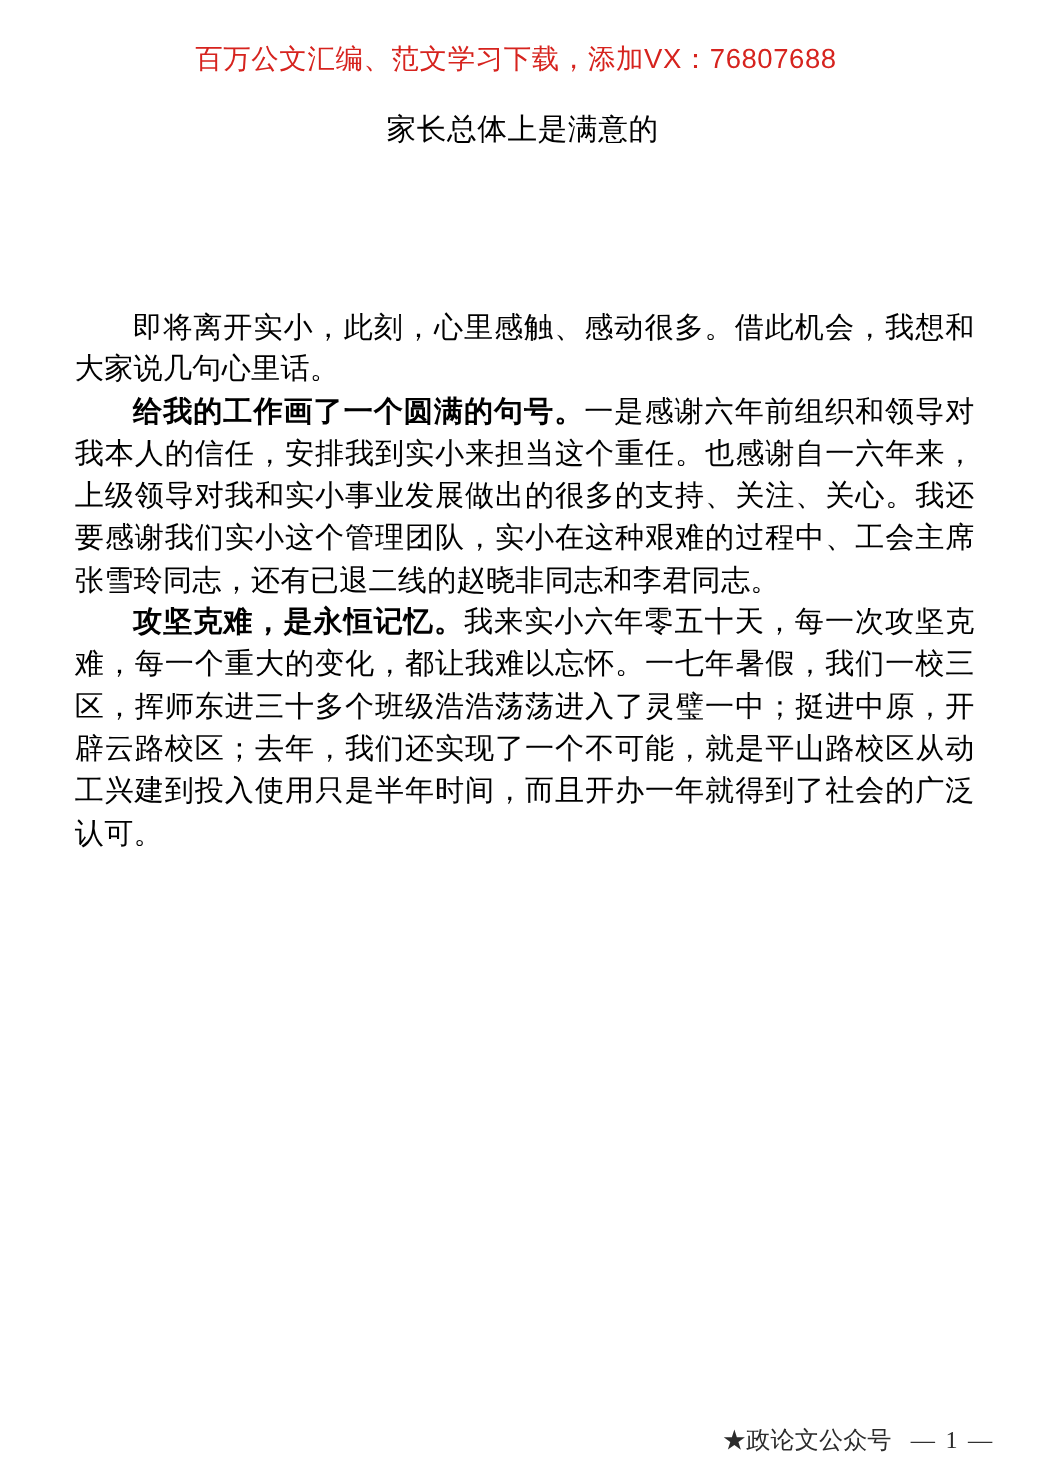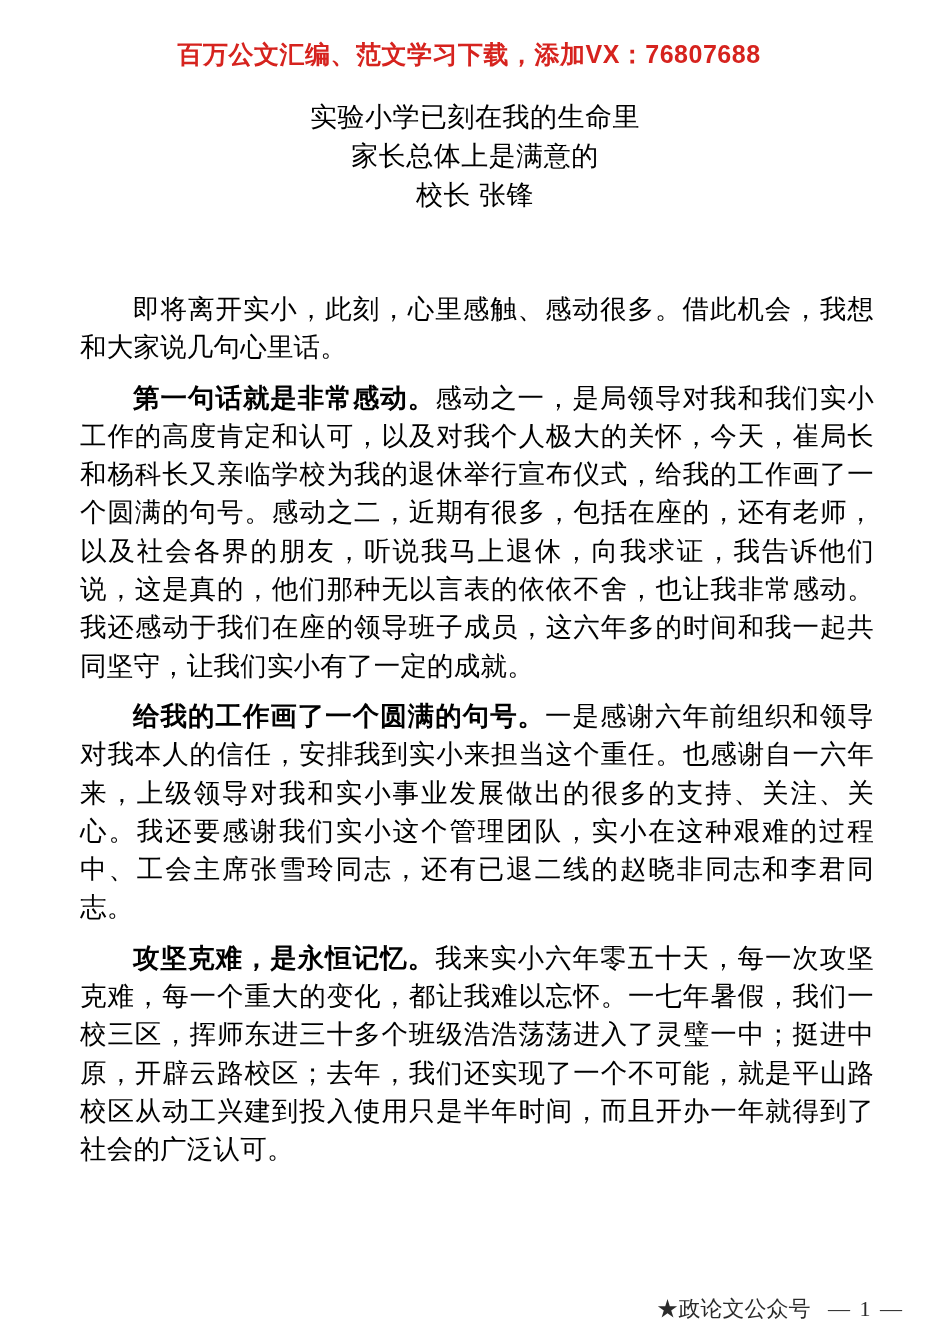--- a/index.html
+++ b/index.html
@@ -26,21 +26,21 @@
 
   
   .promo-header {
     position: absolute;
     top: 42px;
     left: 0;
     width: 938px;
     text-align: center;
     color: #D6231E;
     font-size: 25px;
-    font-weight: 700;
+    font-weight: 400;
     letter-spacing: 0.5px;
     line-height: 1;
     white-space: nowrap;
     font-family: "Liberation Sans", "DejaVu Sans", sans-serif;
   }
 
   
   .title-block {
     position: absolute;
     top: 98px;
@@ -63,21 +63,21 @@
     top: 278px;
     left: 68px;
     width: 818px;
   }
   .para {
     font-size: 26.5px;
     line-height: 38.3px;
     text-align: justify;
     text-justify: inter-ideograph;
     text-indent: 2em;
-    margin: 12px;
+    margin: 0;
     letter-spacing: 0.2px;
     font-family: "Liberation Sans", "DejaVu Sans", sans-serif;
   }
   .para b, .lead {
     font-weight: 700;
   }
 
   
   .footer {
     position: absolute;
@@ -102,28 +102,25 @@
   }
 </style>
 </head>
 <body>
 
 <div class="page">
 
   <div class="promo-header">百万公文汇编、范文学习下载，添加VX：76807688</div>
 
   <div class="title-block">
-    <div class="title-line">实验小学已刻在我的生命里</div>
     <div class="title-line">家长总体上是满意的</div>
-    <div class="title-line">校长  张锋</div>
   </div>
 
   <div class="body-copy">
     <p class="para"><b class="lead"></b><span>即将离开实小，此刻，心里感触、感动很多。借此机会，我想和大家说几句心里话。</span></p>
-    <p class="para"><b class="lead">第一句话就是非常感动。</b><span>感动之一，是局领导对我和我们实小工作的高度肯定和认可，以及对我个人极大的关怀，今天，崔局长和杨科长又亲临学校为我的退休举行宣布仪式，给我的工作画了一个圆满的句号。感动之二，近期有很多，包括在座的，还有老师，以及社会各界的朋友，听说我马上退休，向我求证，我告诉他们说，这是真的，他们那种无以言表的依依不舍，也让我非常感动。我还感动于我们在座的领导班子成员，这六年多的时间和我一起共同坚守，让我们实小有了一定的成就。</span></p>
     <p class="para"><b class="lead">给我的工作画了一个圆满的句号。</b><span>一是感谢六年前组织和领导对我本人的信任，安排我到实小来担当这个重任。也感谢自一六年来，上级领导对我和实小事业发展做出的很多的支持、关注、关心。我还要感谢我们实小这个管理团队，实小在这种艰难的过程中、工会主席张雪玲同志，还有已退二线的赵晓非同志和李君同志。</span></p>
     <p class="para"><b class="lead">攻坚克难，是永恒记忆。</b><span>我来实小六年零五十天，每一次攻坚克难，每一个重大的变化，都让我难以忘怀。一七年暑假，我们一校三区，挥师东进三十多个班级浩浩荡荡进入了灵璧一中；挺进中原，开辟云路校区；去年，我们还实现了一个不可能，就是平山路校区从动工兴建到投入使用只是半年时间，而且开办一年就得到了社会的广泛认可。</span></p>
   </div>
 
   <div class="footer">
     <span class="footer-brand">★政论文公众号</span>
     <span class="footer-pageno">— 1 —</span>
   </div>
 
 </div>

